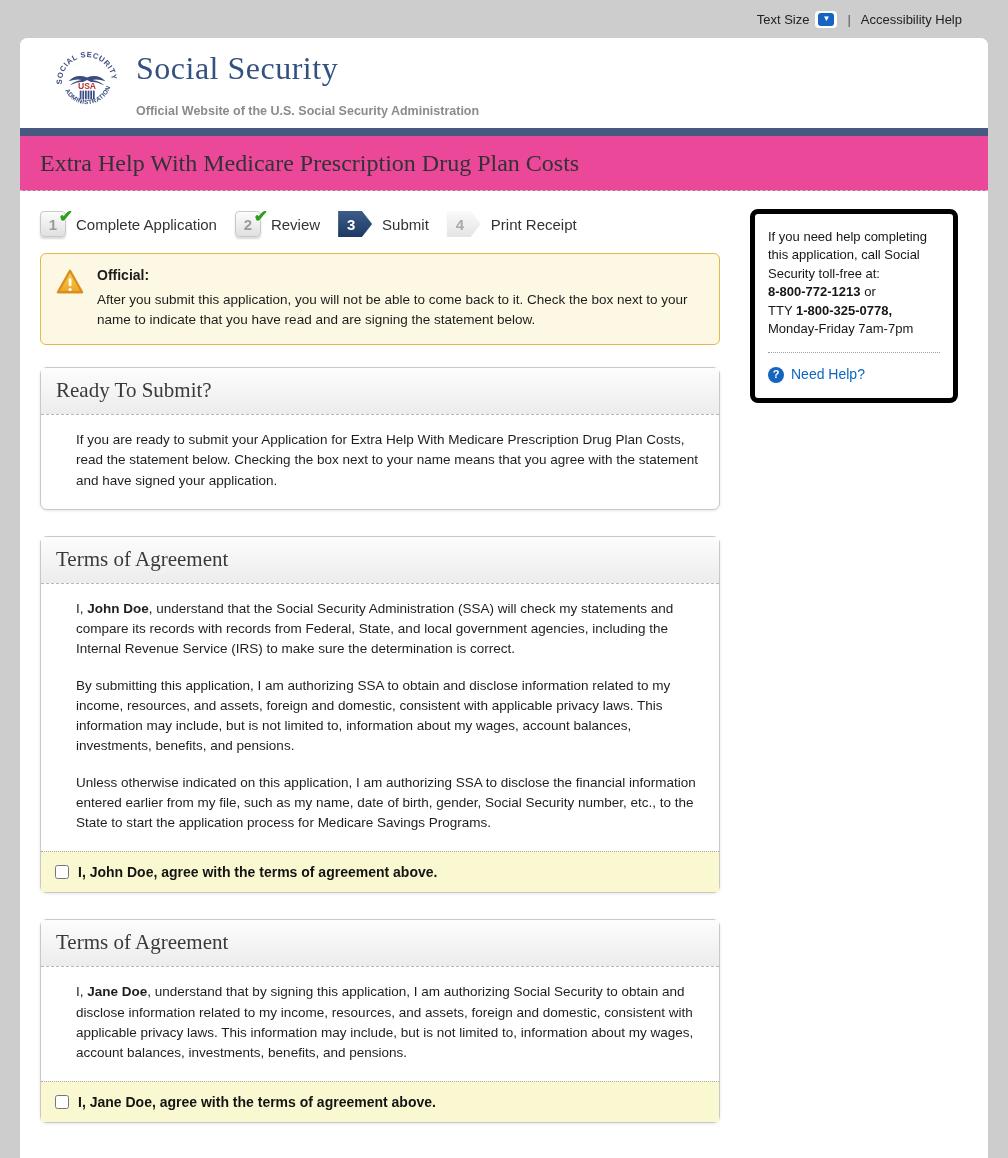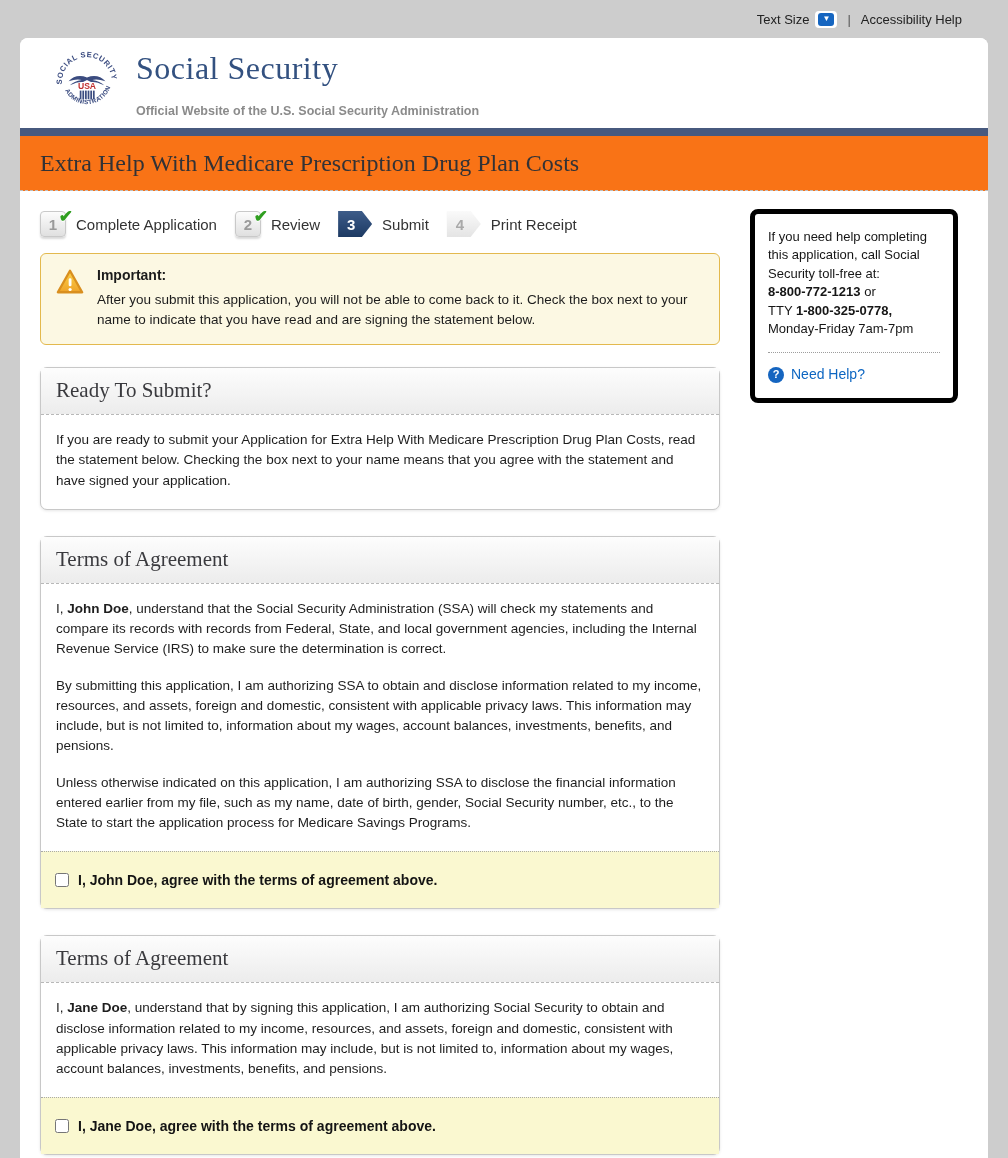--- a/index.html
+++ b/index.html
@@ -50,21 +50,21 @@
   .seal { width: 66px; height: 66px; flex: 0 0 66px; }
   .brand-title {
     font-family: "Liberation Serif", "DejaVu Serif", serif;
     font-size: 32px; font-weight: normal; color: #335180;
     letter-spacing: 0.5px;
   }
   .brand-sub { font-size: 12.5px; color: #8b8b8b; margin-top: 17px; font-weight: bold; }
   .navy-bar { height: 8px; background: #47597e; }
   
   .title-band {
-    background: #f97316;
+    background: #ec4899;
     padding: 14px 20px 13px 20px;
     border-bottom: 1px dashed #bdbdbd;
   }
   .page-title {
     font-family: "Liberation Serif", "DejaVu Serif", serif;
     font-size: 24px; font-weight: normal; color: #323236;
   }
   
   .content {
     display: flex;
@@ -123,29 +123,29 @@
     background: #fff;
   }
   .section-head {
     background: linear-gradient(#fdfdfd, #ececec);
     padding: 10px 15px 11px 15px;
     border-bottom: 1px dashed #b8b8b8;
     font-family: "Liberation Serif", "DejaVu Serif", serif;
     font-size: 21px; color: #3a3a3e;
   }
   .section-body { padding: 15px 15px 16px 15px; font-size: 13.5px; line-height: 1.5; color: #1e1e1e; }
-  .section-body p { margin-bottom: 16px; }
+  .section-body p { margin-bottom: 16px; margin-left: 20px; }
   .section-body p:last-child { margin-bottom: 2px; }
   .perjury-link {
     color: #1b1be0; text-decoration: underline; cursor: pointer;
   }
   .agree-row {
     border-top: 1px dotted #a9a9a9;
     background: #faf8d0;
-    padding: 20px 14px;
+    padding: 12px 14px;
     display: flex; align-items: center; gap: 9px;
   }
   .agree-row input[type="checkbox"] { width: 14px; height: 14px; cursor: pointer; }
   .agree-label { font-size: 14px; font-weight: bold; color: #141414; cursor: pointer; }
   
   .help-box {
     border: 5px solid #000000; border-radius: 8px;
     padding: 14px 13px 13px 13px;
     font-size: 13px; line-height: 1.42; color: #161616;
     background: #fff;
@@ -245,21 +245,21 @@
             <linearGradient id="warnGrad" x1="0" y1="0" x2="0" y2="1">
               <stop offset="0" stop-color="#fbd24a"></stop>
               <stop offset="1" stop-color="#efa32a"></stop>
             </linearGradient>
           </defs>
           <path d="M16 3 L29 26 L3 26 Z" fill="url(#warnGrad)" stroke="#d98f1f" stroke-width="2.5" stroke-linejoin="round"></path>
           <rect x="14.6" y="11" width="3" height="8.5" rx="1.4" fill="#fff"></rect>
           <circle cx="16.1" cy="23" r="1.7" fill="#fff"></circle>
         </svg>
         <div>
-          <div class="alert-title">Important:</div>
+          <div class="alert-title">Official:</div>
           <div class="alert-body">After you submit this application, you will not be able to come back to it. Check the box next to your name to indicate that you have read and are signing the statement below.</div>
         </div>
       </div>
 
       <div class="section">
         <div class="section-head">Ready To Submit?</div>
         <div class="section-body">
           <p>If you are ready to submit your Application for Extra Help With Medicare Prescription Drug Plan Costs, read the statement below. Checking the box next to your name means that you agree with the statement and have signed your application.</p>
         </div>
       </div>

